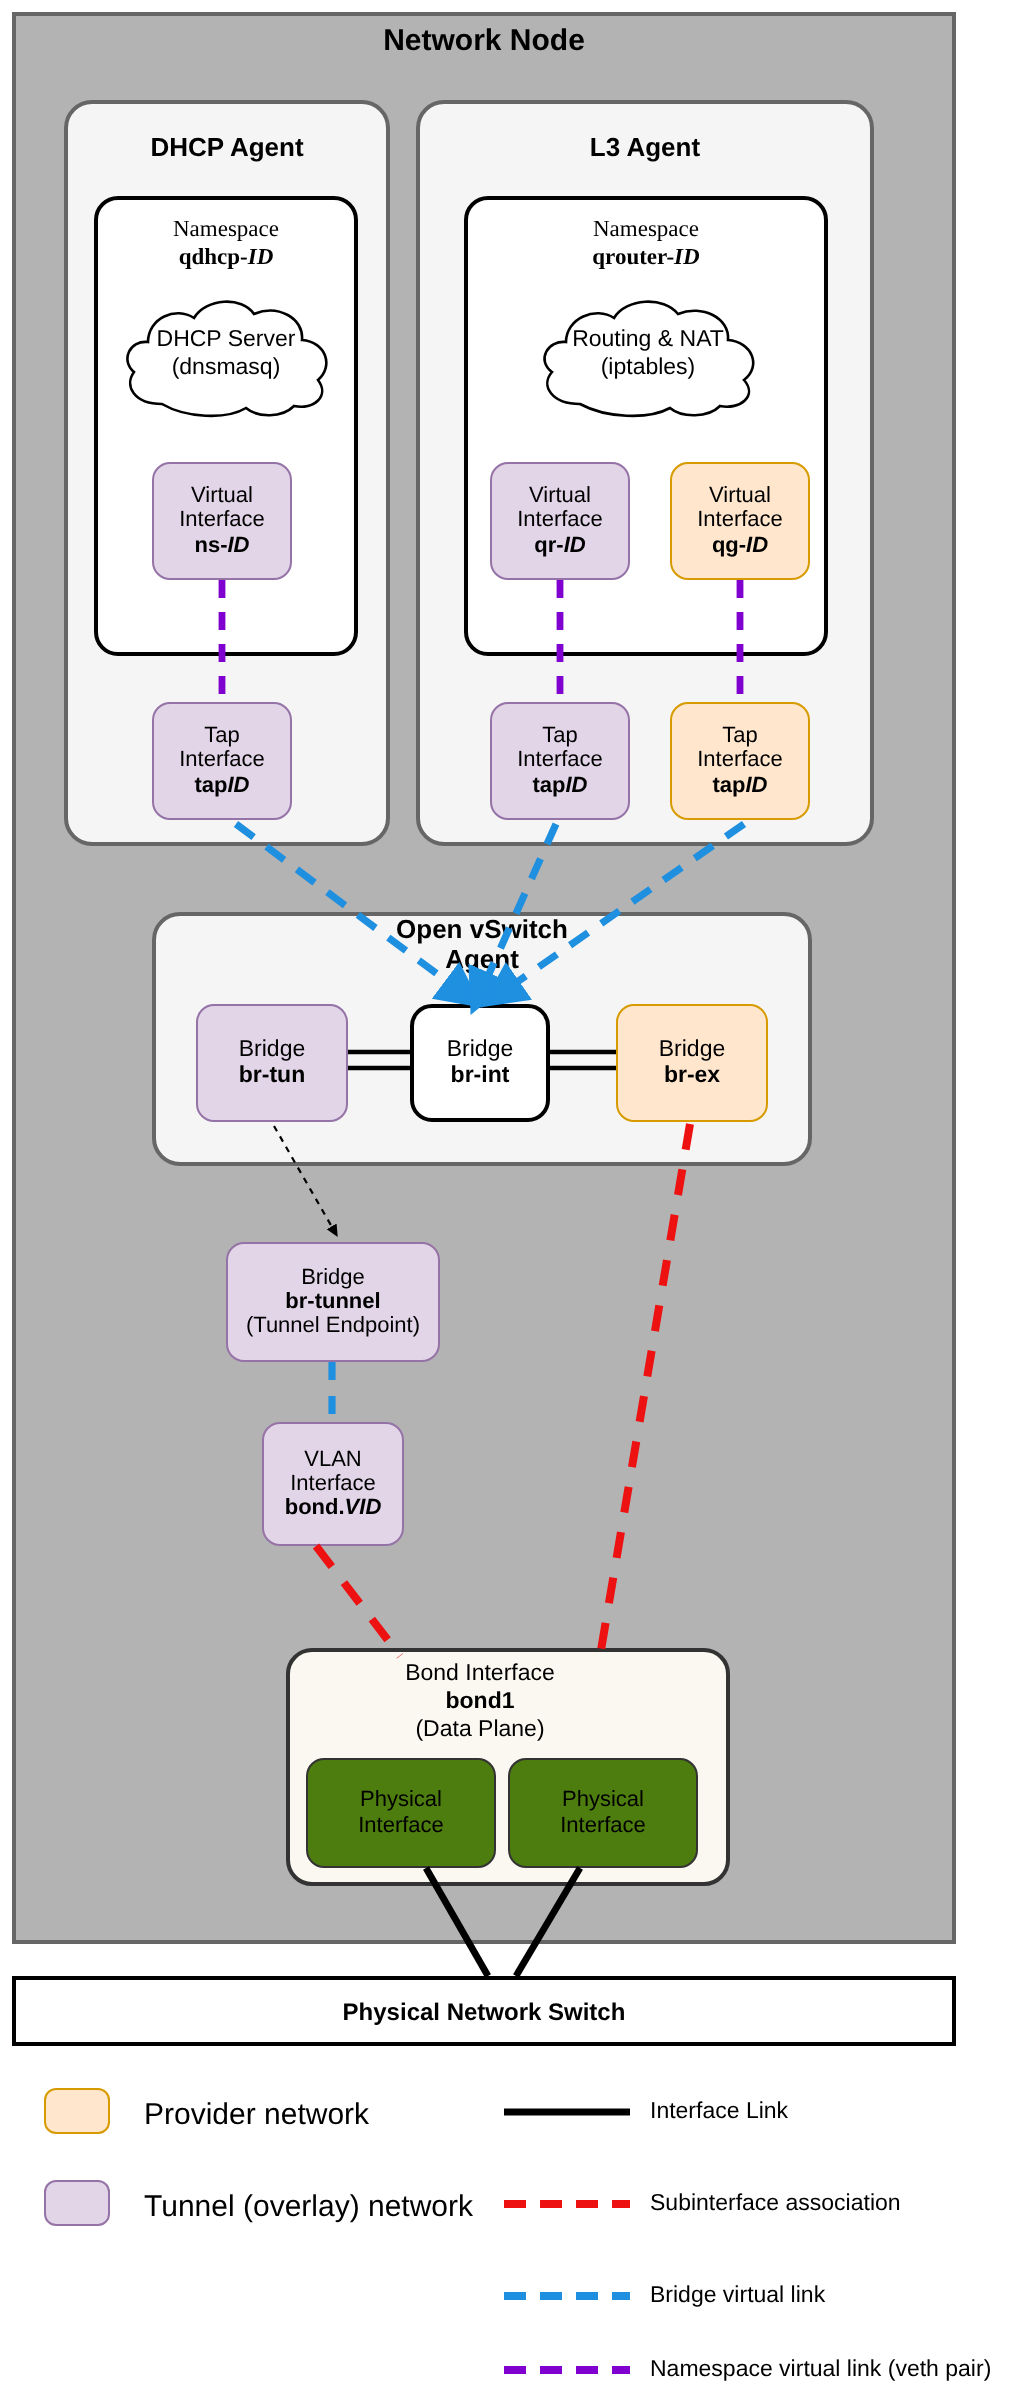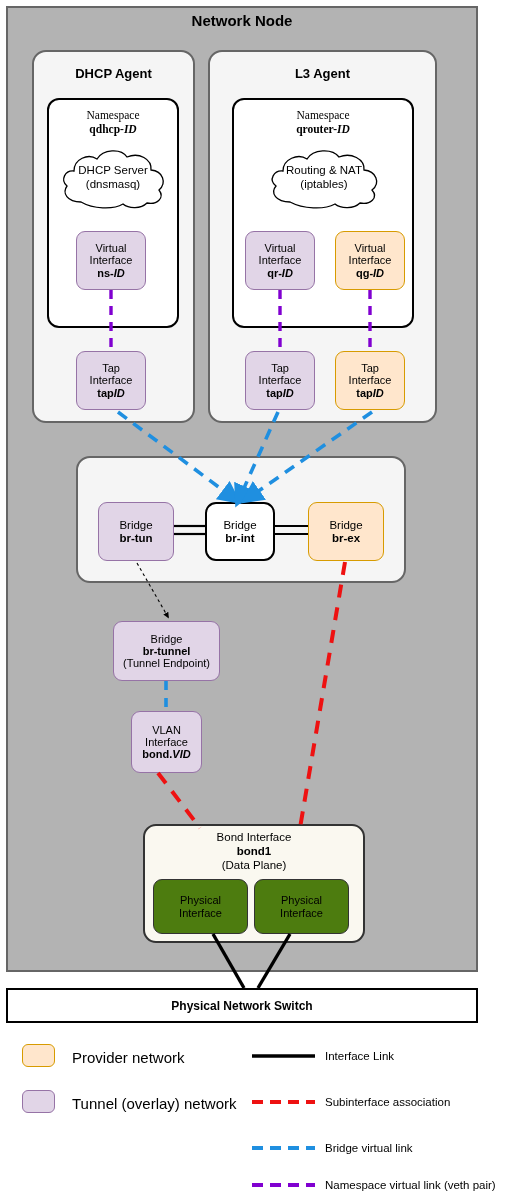--- a/index.html
+++ b/index.html
@@ -163,21 +163,21 @@
     position: absolute;
     left: 143px; top: 824px;
     width: 222px; height: 119px;
     background: #faf8f0;
     border: 2px solid #333333;
     border-radius: 13px;
     box-sizing: border-box;
   }
   #bond-title {
     position: absolute;
-    left: 143px; top: 831px;
+    left: 129px; top: 831px;
     width: 222px;
     text-align: center;
     font-size: 11.5px;
     line-height: 1.2;
   }
 
   
   #phys-switch {
     position: absolute;
     left: 6px; top: 988px;
@@ -294,20 +294,24 @@
     <span class="lbl"><span class="b">tap</span><span class="bi">ID</span></span>
   </div>
 
   <div class="box orange iface-box" style="left:335px; top:351px; width:70px; height:59px;">
     <span class="lbl">Tap</span>
     <span class="lbl">Interface</span>
     <span class="lbl"><span class="b">tap</span><span class="bi">ID</span></span>
   </div>
 
   <div id="ovs-panel"></div>
+  <div id="ovs-title">
+    <span class="lbl">Open vSwitch</span>
+    <span class="lbl">Agent</span>
+  </div>
 
   <div class="box purple bridge-box" style="left:98px; top:502px; width:76px; height:59px;">
     <span class="lbl">Bridge</span>
     <span class="lbl b">br-tun</span>
   </div>
 
   <div class="box white-bridge bridge-box" style="left:205px; top:502px; width:70px; height:59px;">
     <span class="lbl">Bridge</span>
     <span class="lbl b">br-int</span>
   </div>

